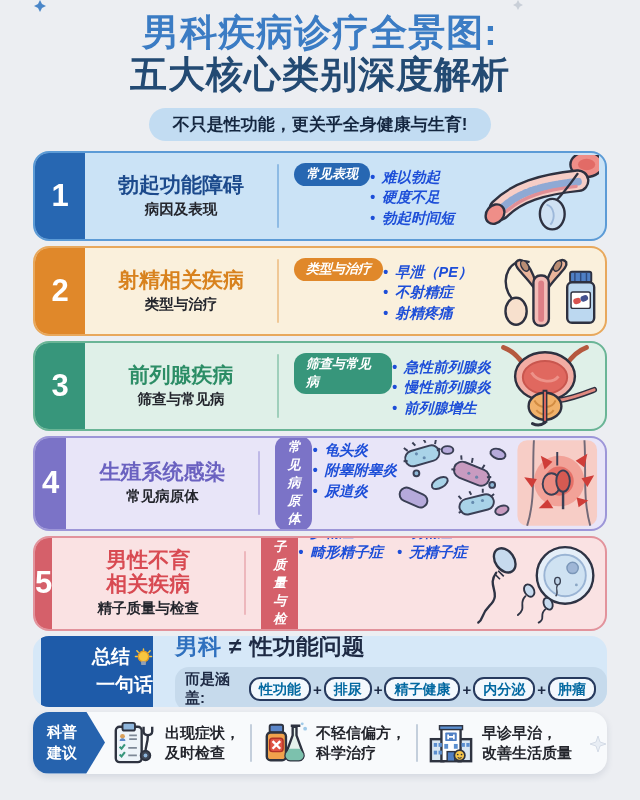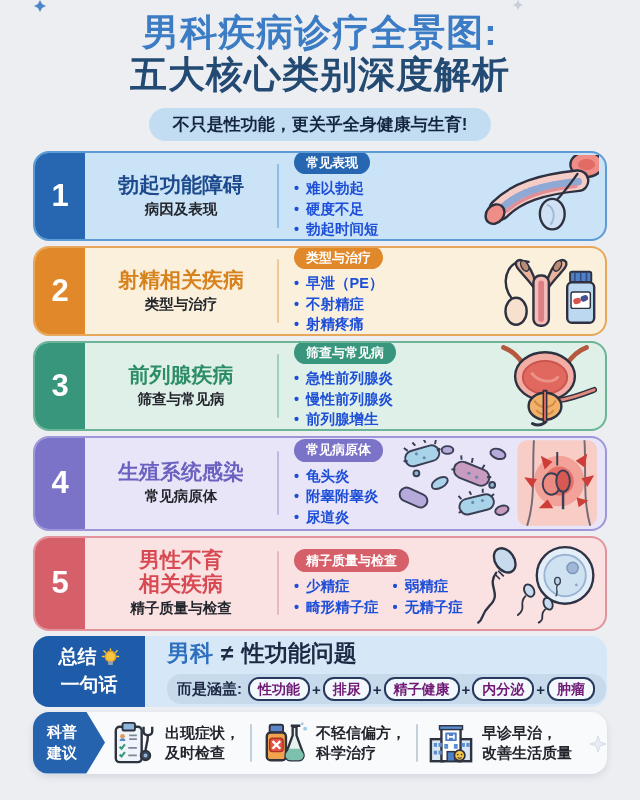--- a/index.html
+++ b/index.html
@@ -27,42 +27,42 @@
   .c-red    { --ac:#D5606A; --bg:#FAE2E3; --bd:#E2939C; --tt:#D84A52; }
   .h90 { height:90px; } .h95 { height:95px; }
 
   .numstrip { width:50px; align-self:stretch; background:var(--ac); display:flex; align-items:center; justify-content:center; }
   .numstrip span { color:#fff; font-size:31px; font-weight:800; }
   .cathead { width:192px; text-align:center; padding:0 2px; flex-shrink:0; }
   .cathead .t1, .cathead .t2 { font-size:21px; font-weight:900; color:var(--tt); line-height:1.15; }
   .cathead .t2:empty { display:none; }
   .cathead .sub { font-size:14.5px; font-weight:800; color:#23252C; margin-top:3px; }
   .vdiv { width:2px; height:64px; background:var(--bd); opacity:.55; border-radius:1px; flex-shrink:0; }
-  .catdetail { flex:1; padding-left:15px; display:flex; flex-direction:column; align-items:flex-start; }
+  .catdetail { flex:1; padding-left:15px; display:flex; flex-direction:row; align-items:flex-start;font-style:italic; }
   .tag { background:var(--ac); color:#fff; font-size:13px; font-weight:800; padding:2.5px 12px; border-radius:12px; }
   .bullets { margin-top:4px; display:flex; flex-direction:column; }
   .bullets.grid2 { display:grid; grid-template-columns:auto auto; column-gap:14px; }
   .bullet { font-size:14.5px; font-weight:800; color:#1d4ed8; line-height:1.42; white-space:nowrap; }
   .bullet::before { content:"•"; margin-right:7px; }
   .illus { margin-left:auto; margin-right:6px; display:flex; align-items:center; flex-shrink:0; }
 
   
   .summary { height:71px; background:#D6E8F8; }
   .sumlabel { width:112px; align-self:stretch; background:#1E5BA9; display:flex; flex-direction:column;
-              align-items:center; justify-content:center; gap:2px; flex-shrink:0; }
+              align-items:flex-end; justify-content:center; gap:2px; flex-shrink:0;margin-left:8px; }
   .sumlabel .row { display:flex; align-items:center; gap:4px; }
   .sumlabel span { color:#fff; font-size:19px; font-weight:900; }
   .sumbody { flex:1; padding-left:22px; display:flex; flex-direction:column; justify-content:center; }
   .sumheading { font-size:23px; font-weight:900; color:#1E2A44; }
   .sumheading .subj { color:#2F70BE; margin-right:8px; }
   .sumheading .op { margin-right:8px; }
   .sumstrip { margin-top:5px; align-self:flex-start; background:#C6DAEC; border-radius:14px; padding:3px 10px;
               display:flex; align-items:center; font-size:15px; font-weight:800; color:#1E2A44; }
   .pill { background:#F3F8FD; border:2px solid #273A5E; border-radius:11px; padding:0 8px; margin:0 1px;
-          font-size:14px; font-weight:900; color:#701a75; line-height:1.45; white-space:nowrap; }
+          font-size:14px; font-weight:900; color:#0369a1; line-height:1.45; white-space:nowrap; }
   .plus { margin:0 1px; font-weight:900; }
   .covprefix { margin-right:5px; }
 
   
   .tips { height:62px; background:#F8FAFC; box-shadow:0 3px 7px rgba(40,60,90,.12); }
   .pennant { width:72px; align-self:stretch; background:#2663AE; flex-shrink:0;
              clip-path:polygon(0 0, 74% 0, 100% 50%, 74% 100%, 0 100%);
              display:flex; flex-direction:column; align-items:center; justify-content:center; padding-right:14px; }
   .pennant span { color:#fff; font-size:15px; font-weight:900; line-height:1.35; }
   .tipitem { display:flex; align-items:center; gap:8px; padding:0 6px; }

